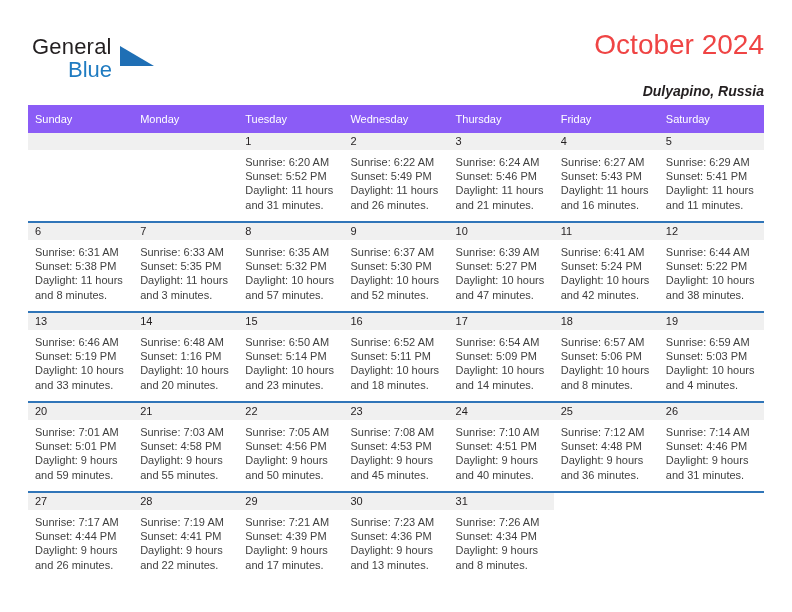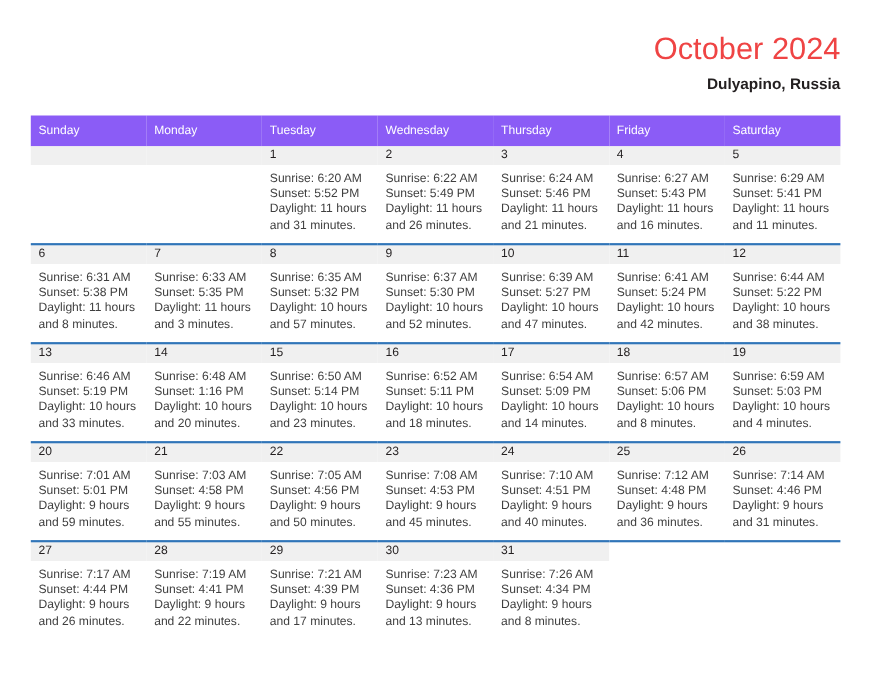--- a/index.html
+++ b/index.html
@@ -74,22 +74,23 @@
     font-weight: normal;
     color: #ef4444;
     line-height: 34px;
     white-space: nowrap;
   }
   .cal-subtitle {
     font-size: 14px;
     font-weight: bold;
     color: #231f20;
     line-height: 20px;
-    margin-top: 4px;
+    margin-top: 19px;
     white-space: nowrap;
+    font-style: italic;
   }
 
   
   .calendar {
     position: absolute;
     left: 28px;
     top: 105px;
     width: 736px;
     border-collapse: collapse;
     table-layout: fixed;
@@ -140,20 +141,25 @@
     background: #ffffff;
   }
 </style>
 </head>
 <body>
 
 <div class="page">
 
   <div class="top-bar">
 
+    <div class="logo">
+      <span class="logo-general">General</span>
+      <span class="logo-triangle"></span>
+      <span class="logo-blue">Blue</span>
+    </div>
 
     <div class="title-block">
       <div class="cal-title">October 2024</div>
       <div class="cal-subtitle">Dulyapino, Russia</div>
     </div>
 
   </div>
 
   <table class="calendar">
     <thead>

